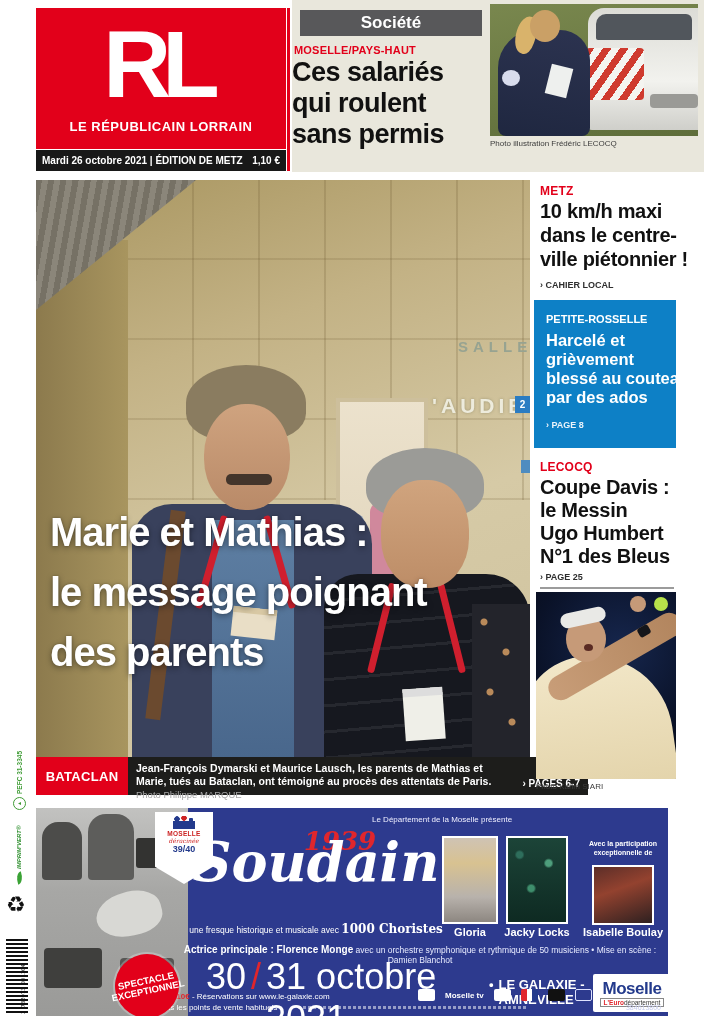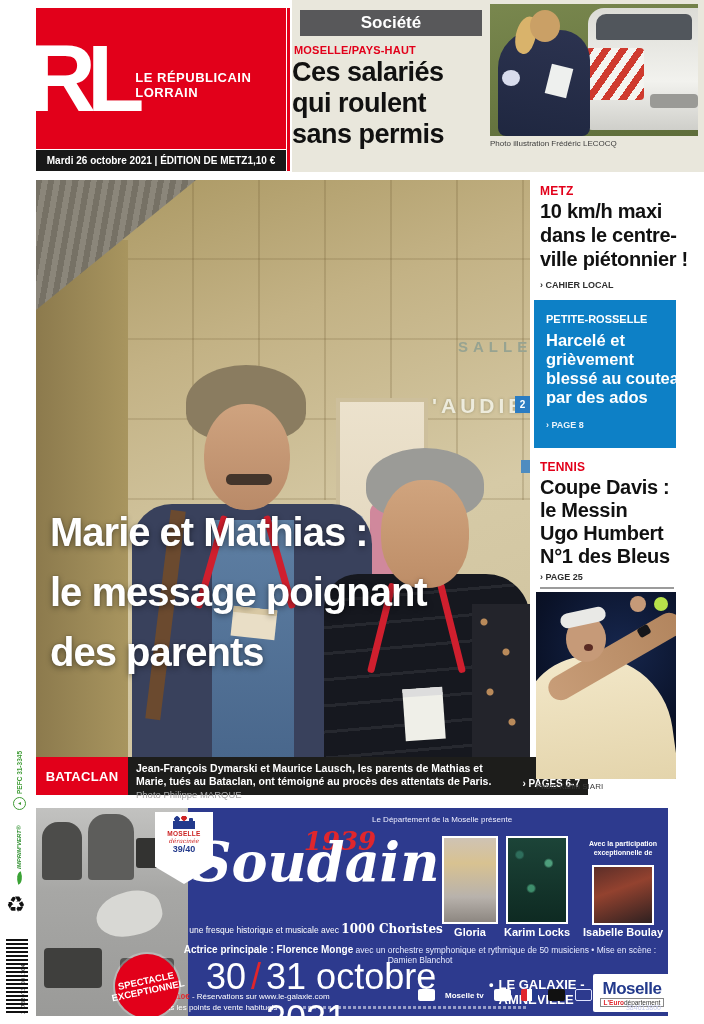--- a/index.html
+++ b/index.html
@@ -17,25 +17,25 @@
            color:#2f8f2f;font-size:6px;font-weight:bold;font-style:italic}
   .iv-leaf{width:12px;height:7px;background:#3aa235;border-radius:0 100% 0 100%;transform:rotate(-20deg)}
   .recycle{left:6px;top:892px;font-size:22px;color:#111}
   .barcode{left:5px;top:938px;width:22px;height:76px;
            background:repeating-linear-gradient(180deg,#111 0 2px,#fff 2px 4px);border:1px solid #fff}
   .bc-num{left:-22px;top:966px;width:90px;font-size:5.5px;color:#111;font-family:"DejaVu Sans Mono",monospace}
   .bc-issue{left:-8px;top:928px;width:60px;font-size:5.5px;color:#111;font-family:"DejaVu Sans Mono",monospace}
 
   
   .rl-box{left:36px;top:8px;width:250px;height:141px;background:#e2001a;display:flex;
-          flex-direction:row;align-items:center;justify-content:center}
+          flex-direction:column;align-items:center;justify-content:center}
   .rl-initials{font-size:94px;line-height:84px;font-weight:900;color:#fff;letter-spacing:-9px;margin-left:-8px}
   .rl-name{color:#fff;font-weight:bold;font-size:13px;letter-spacing:.5px;margin-top:12px}
   .datebar{left:36px;top:150px;width:250px;height:21px;background:#181818;color:#fff;display:flex;
-           justify-content:center;align-items:center;padding:10px 6px;box-sizing:border-box;
+           justify-content:space-between;align-items:center;padding:10px 6px;box-sizing:border-box;
            font-size:10px;font-weight:bold}
   .red-rule{left:287px;top:8px;width:3px;height:163px;background:#e2001a}
 
   
   .topstrip{left:292px;top:0;width:412px;height:172px;background:#e9e7dc}
   .societe-bar{left:8px;top:10px;width:182px;height:26px;background:#58585a;color:#fff;font-size:17px;
                font-weight:bold;display:flex;align-items:center;justify-content:center}
   .kicker{font-size:11px;font-weight:800;color:#e2001a;letter-spacing:.2px}
   .soc-kicker{left:2px;top:44px}
   .soc-h{left:0;font-size:27px;font-weight:800;color:#111;letter-spacing:-.5px;line-height:31px}
@@ -309,21 +309,21 @@
 
   <div class="abs bluebox">
     <div class="abs bb-kicker">PETITE-ROSSELLE</div>
     <div class="abs bb-h" style="top:31px">Harcelé et</div>
     <div class="abs bb-h" style="top:50px">grièvement</div>
     <div class="abs bb-h" style="top:69px">blessé au couteau</div>
     <div class="abs bb-h" style="top:88px">par des ados</div>
     <div class="abs bb-link">› PAGE 8</div>
   </div>
 
-  <div class="abs kicker" style="left:540px;top:460px;font-size:12px">TENNIS</div>
+  <div class="abs kicker" style="left:540px;top:460px;font-size:12px">LECOCQ</div>
   <div class="abs rc-h" style="left:540px;top:476px">Coupe Davis :</div>
   <div class="abs rc-h" style="left:540px;top:499px">le Messin</div>
   <div class="abs rc-h" style="left:540px;top:522px">Ugo Humbert</div>
   <div class="abs rc-h" style="left:540px;top:545px">N°1 des Bleus</div>
   <div class="abs rc-link" style="left:540px;top:572px">› PAGE 25</div>
   <div class="abs divider"></div>
   <div class="abs tennis-photo">
     <div class="abs tp-torso"></div>
     <div class="abs tp-arm"></div>
     <div class="abs tp-watch"></div>
@@ -357,21 +357,21 @@
       <span>une fresque historique et musicale avec </span><b>1000 Choristes</b>
     </div>
     <div class="abs ad-part">
       <div>Avec la participation</div>
       <div>exceptionnelle de</div>
     </div>
     <div class="abs art-ph ph-gloria"></div>
     <div class="abs art-ph ph-jacky"></div>
     <div class="abs art-ph ph-isa"></div>
     <div class="abs art-cap cap-gloria">Gloria</div>
-    <div class="abs art-cap cap-jacky">Karim Locks</div>
+    <div class="abs art-cap cap-jacky">Jacky Locks</div>
     <div class="abs art-cap cap-isa">Isabelle Boulay</div>
     <div class="abs ad-credits">
       <b>Actrice principale : Florence Monge</b><span> avec un orchestre symphonique et rythmique de 50 musiciens • Mise en scène : Damien Blanchot</span>
     </div>
     <div class="abs ad-dates">
       <span class="d-big">30</span>
       <span class="d-big d-red">/</span>
       <span class="d-big">31 octobre 2021</span>
       <span class="d-venue d-red">•</span>
       <span class="d-venue">LE GALAXIE - AMNÉVILLE</span>

